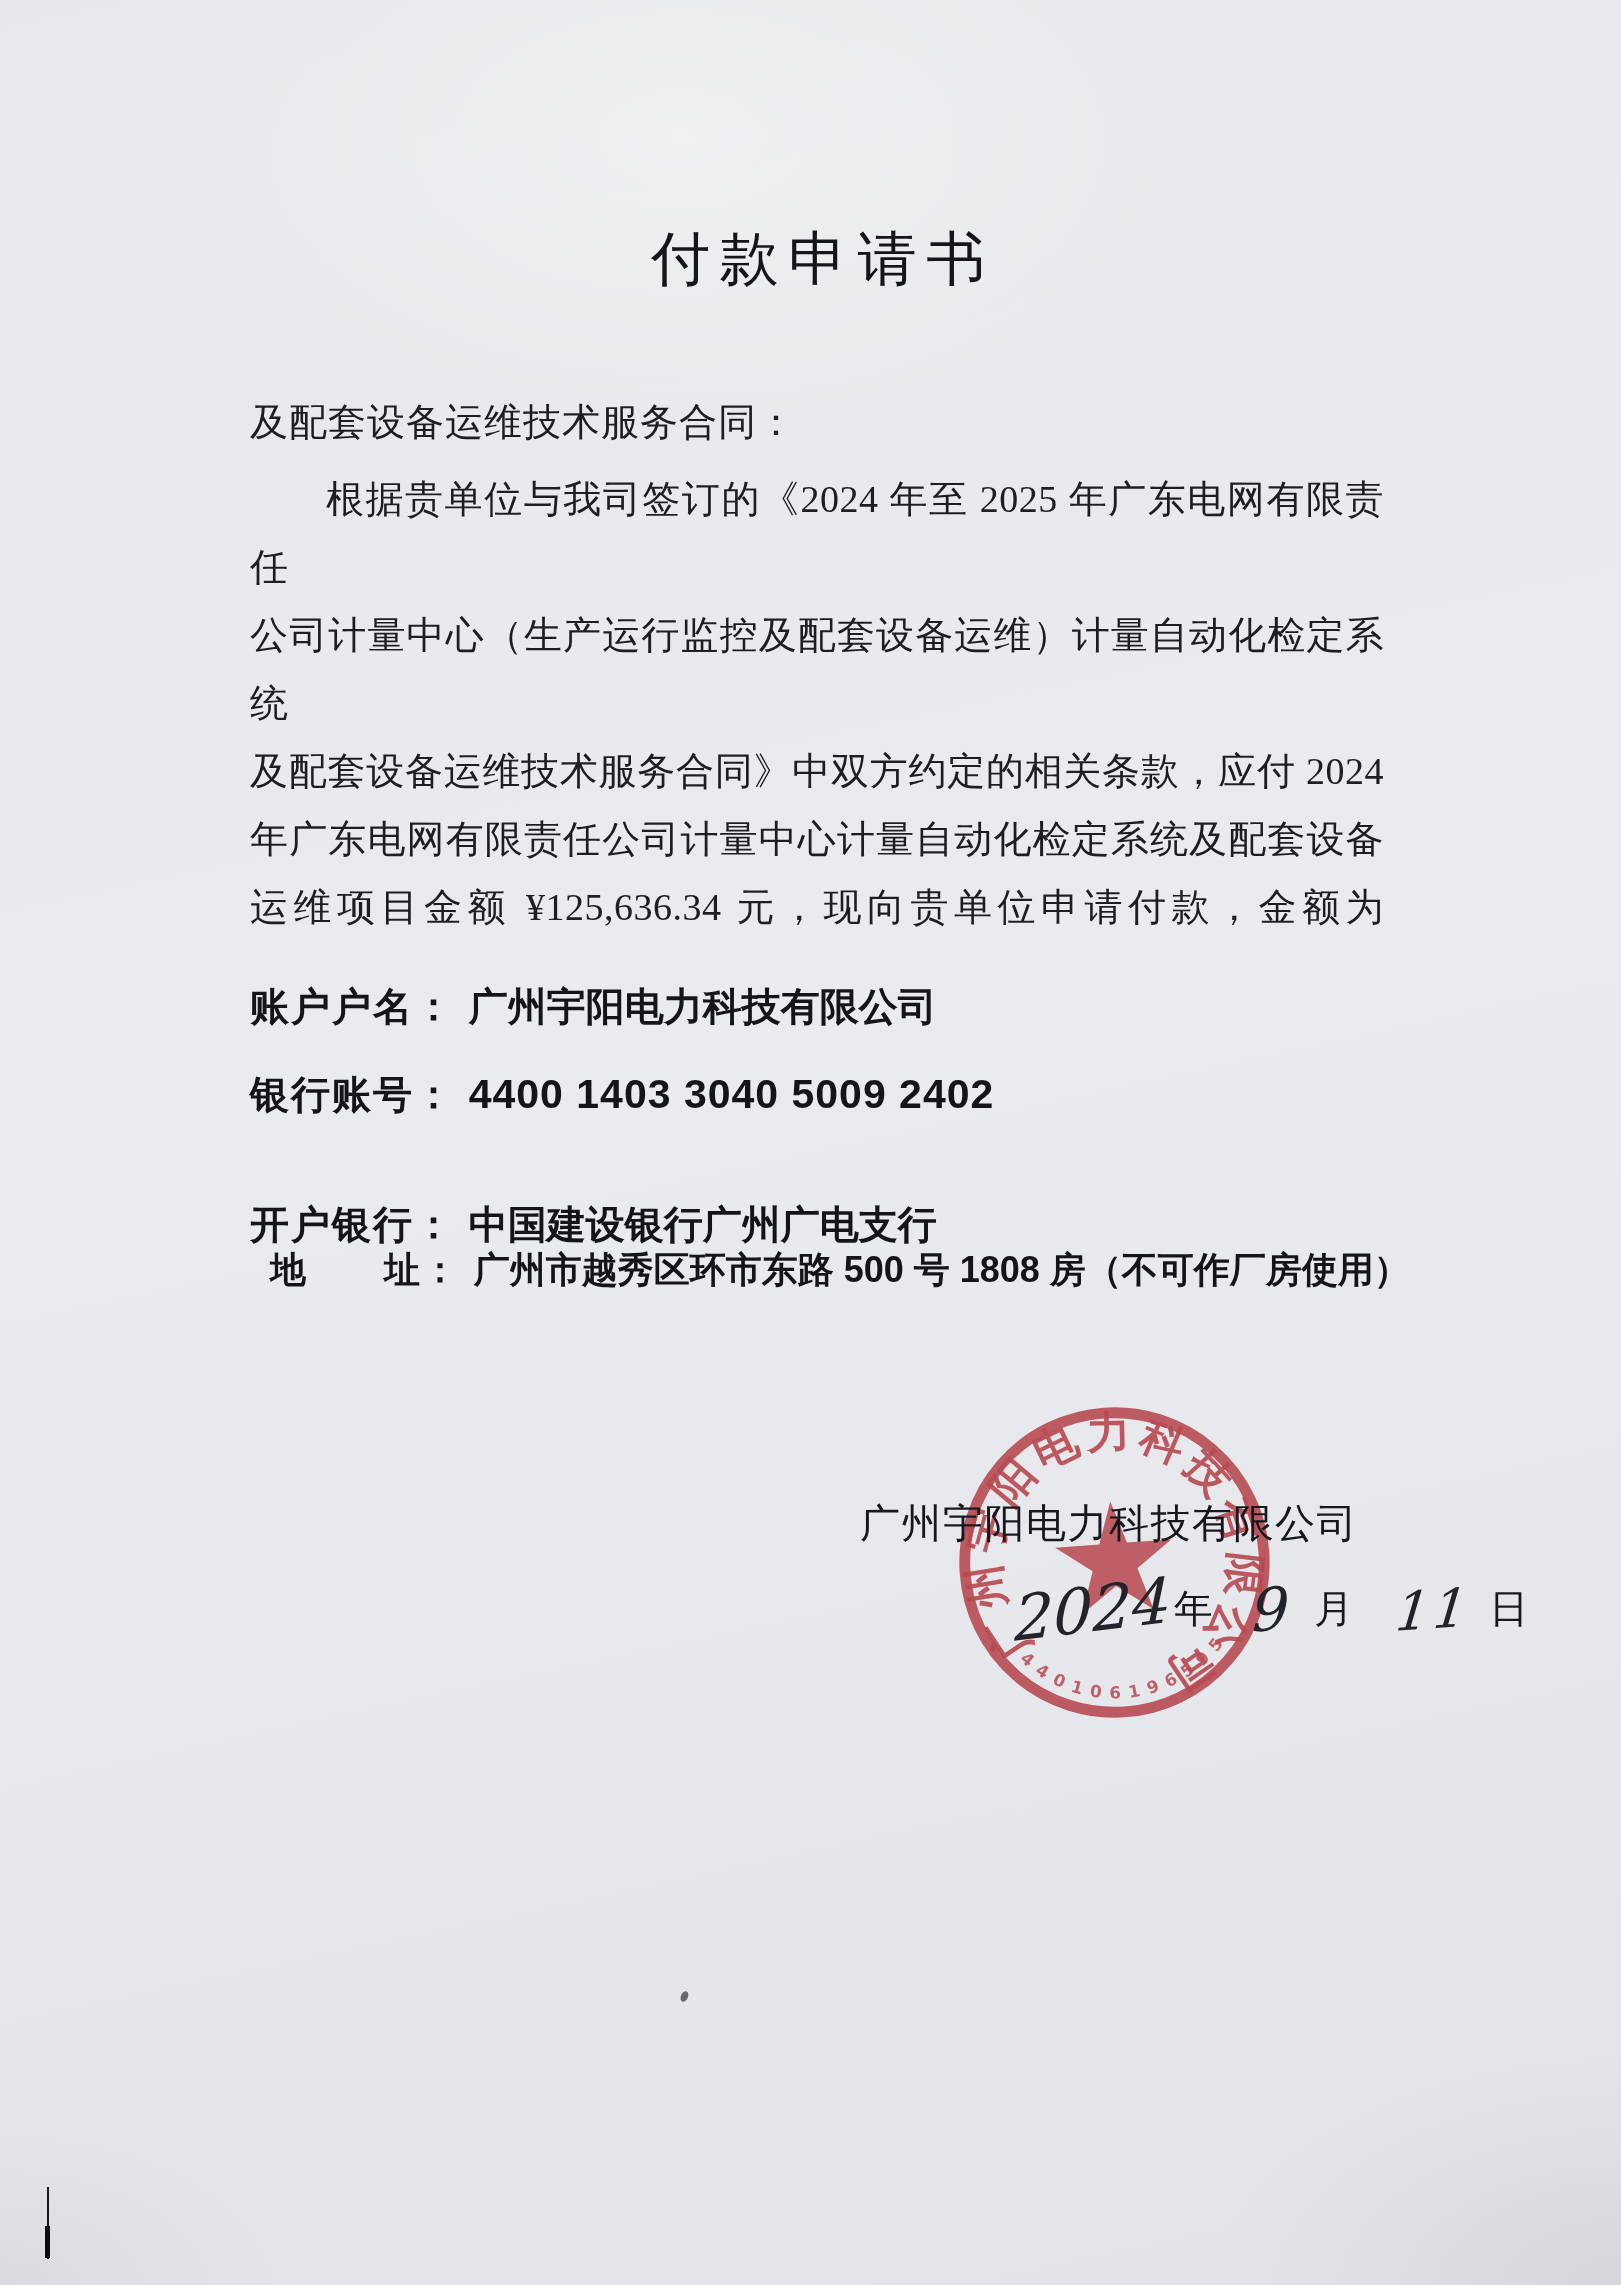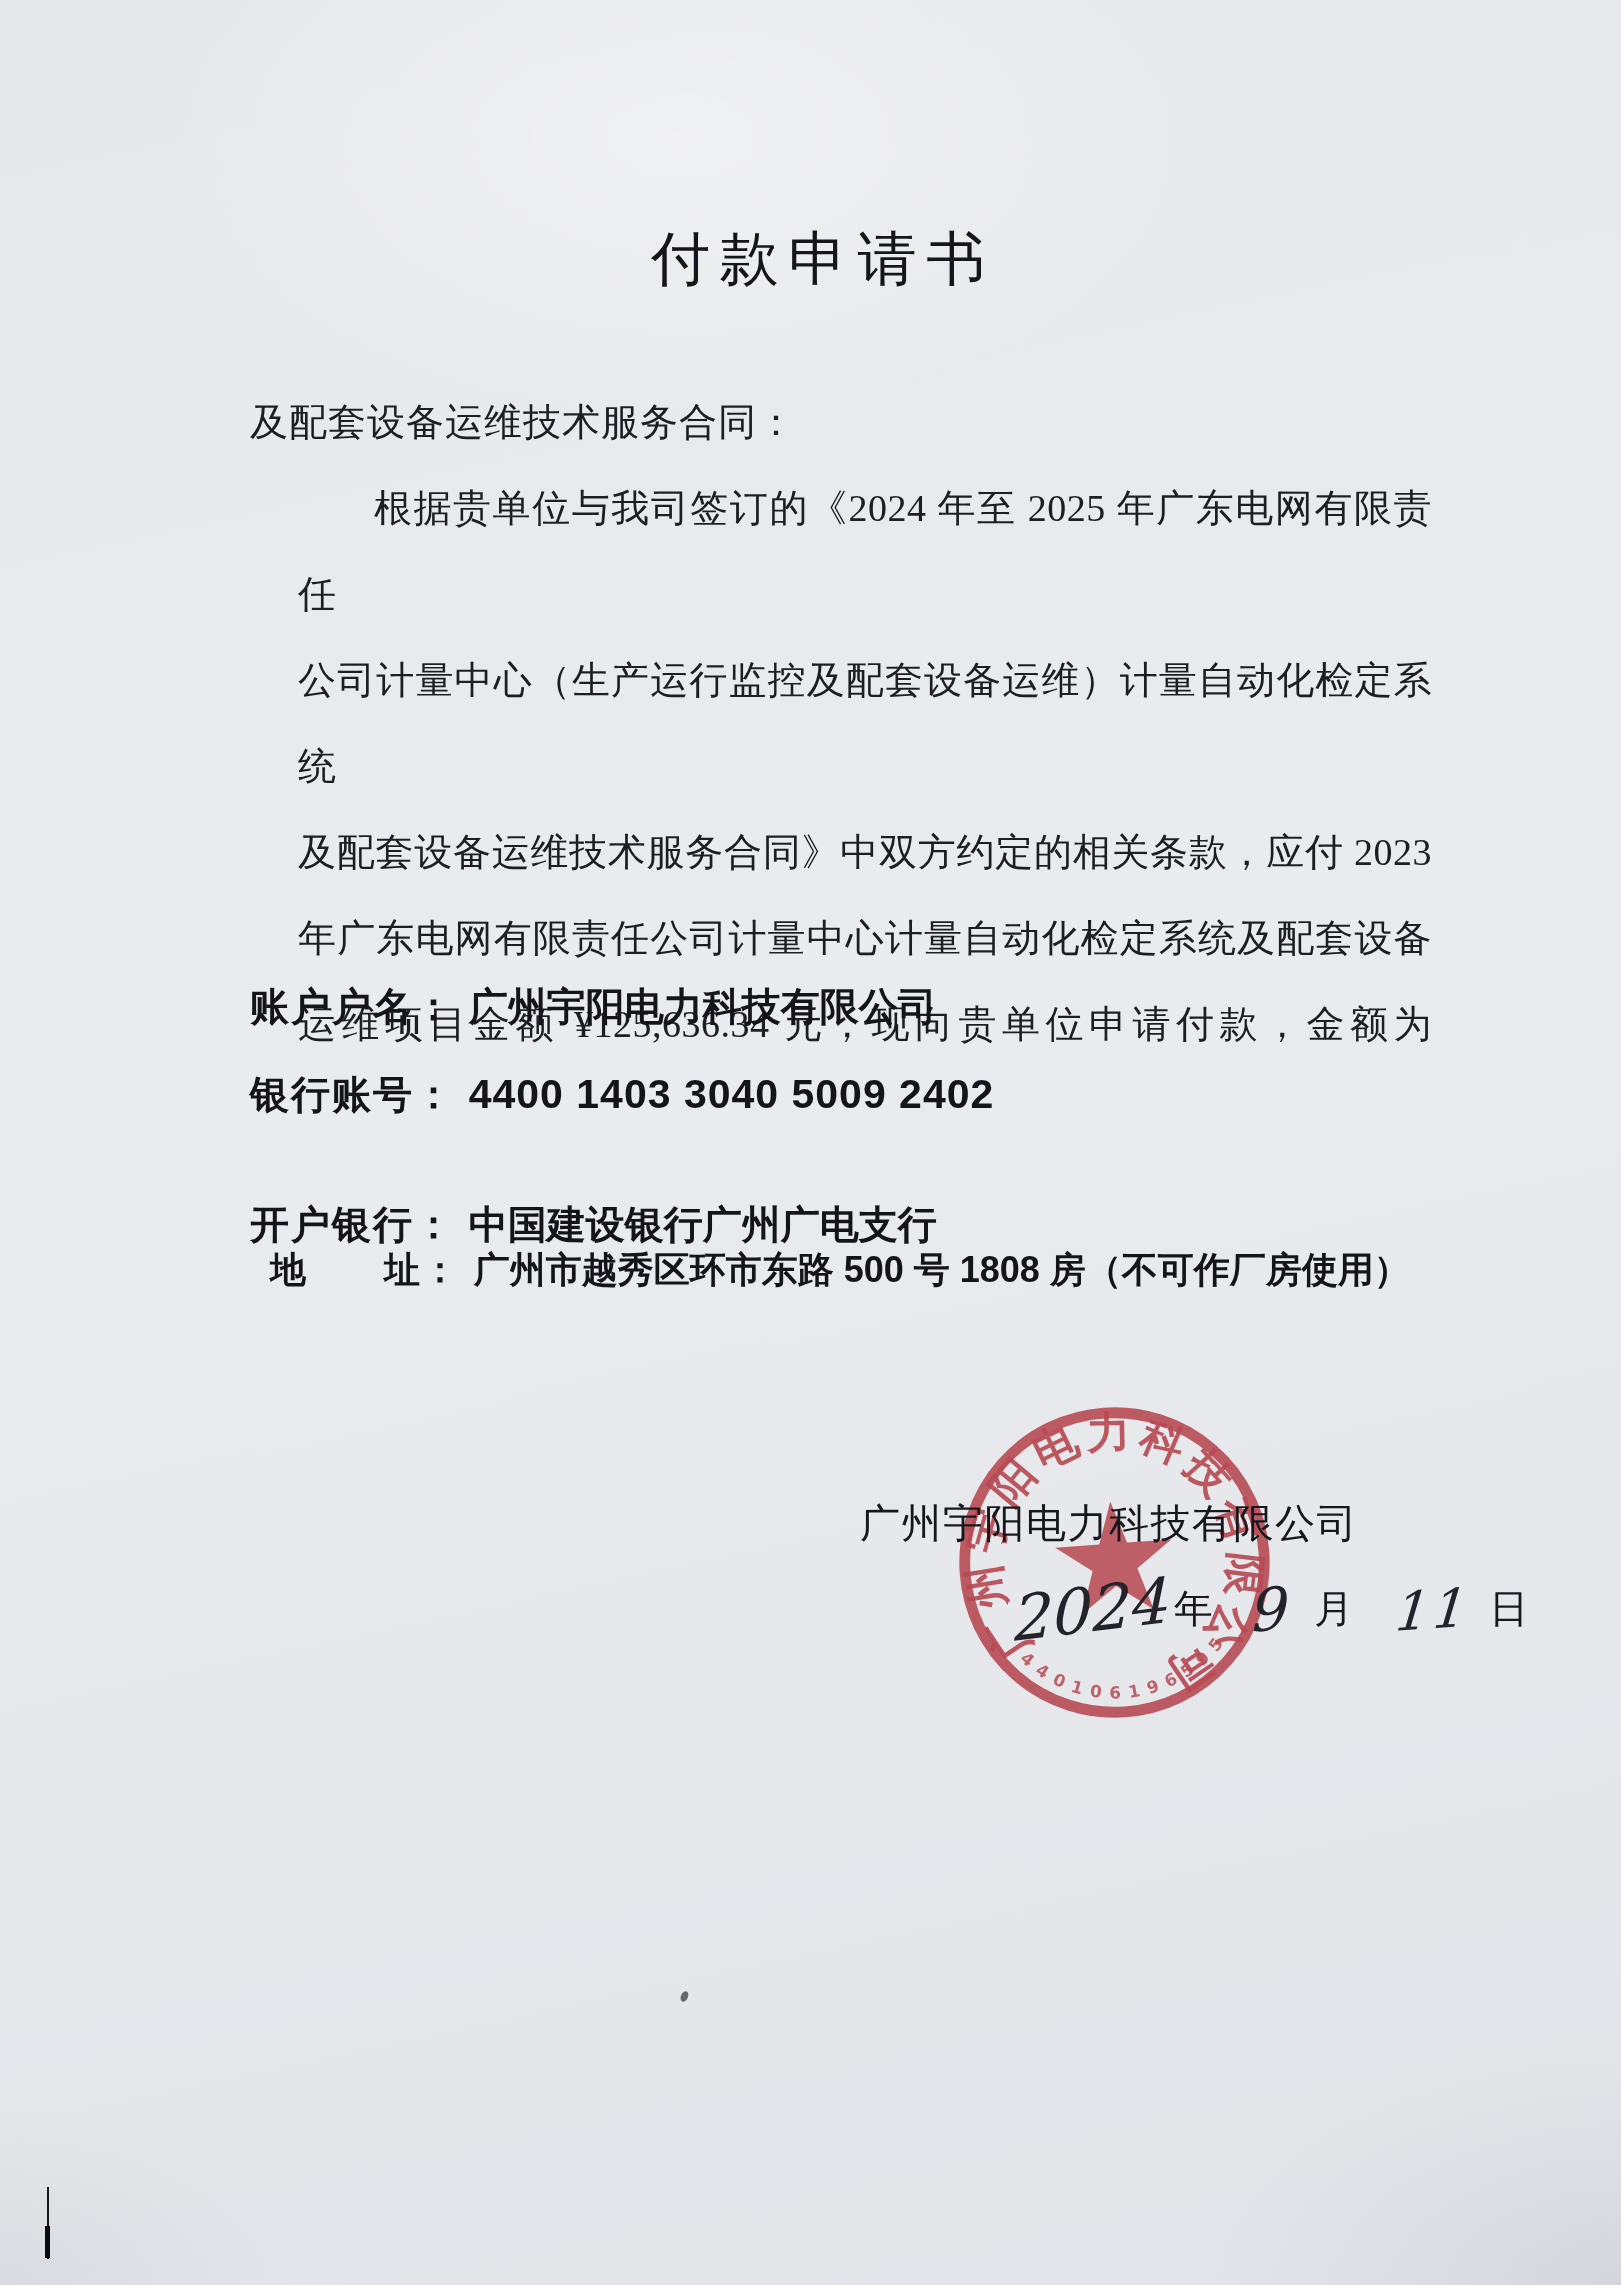--- a/index.html
+++ b/index.html
@@ -29,21 +29,21 @@
     letter-spacing:9.8px;color:#15151b;
   }
   
   .recipient{
     position:absolute;top:400px;left:250px;
     font-size:38px;line-height:45px;letter-spacing:1px;
   }
   
   .paragraph{
     position:absolute;top:465px;left:250px;width:1134px;
-    font-size:38px;line-height:86px;letter-spacing:0.5px;margin-left:48px;
+    font-size:38px;line-height:68px;letter-spacing:0.5px;
   }
   .pline{white-space:nowrap;}
   .pline.jl{text-align:justify;text-align-last:justify;white-space:normal;}
   .pline.indent{text-indent:2em;}
   
   .field{
     position:absolute;left:250px;white-space:nowrap;
     font-family:"Liberation Sans","DejaVu Sans",sans-serif;
     font-weight:700;font-size:39px;line-height:51px;color:#14141a;
   }
@@ -108,21 +108,21 @@
 
 <div class="page">
 
   <h1 class="title">付款申请书</h1>
 
   <div class="recipient">及配套设备运维技术服务合同：</div>
 
   <div class="paragraph">
     <div class="pline jl indent">根据贵单位与我司签订的《2024 年至 2025 年广东电网有限责任</div>
     <div class="pline jl">公司计量中心（生产运行监控及配套设备运维）计量自动化检定系统</div>
-    <div class="pline jl">及配套设备运维技术服务合同》中双方约定的相关条款，应付 2023</div>
+    <div class="pline jl">及配套设备运维技术服务合同》中双方约定的相关条款，应付 2024</div>
     <div class="pline jl">年广东电网有限责任公司计量中心计量自动化检定系统及配套设备</div>
     <div class="pline jl">运维项目金额 ¥125,636.34 元，现向贵单位申请付款，金额为</div>
   </div>
 
   <div class="field f1">
     <span class="flabel">账户户名：</span><span class="fvalue">广州宇阳电力科技有限公司</span>
   </div>
   <div class="field f2">
     <span class="flabel">银行账号：</span><span class="fvalue">4400 1403 3040 5009 2402</span>
   </div>

